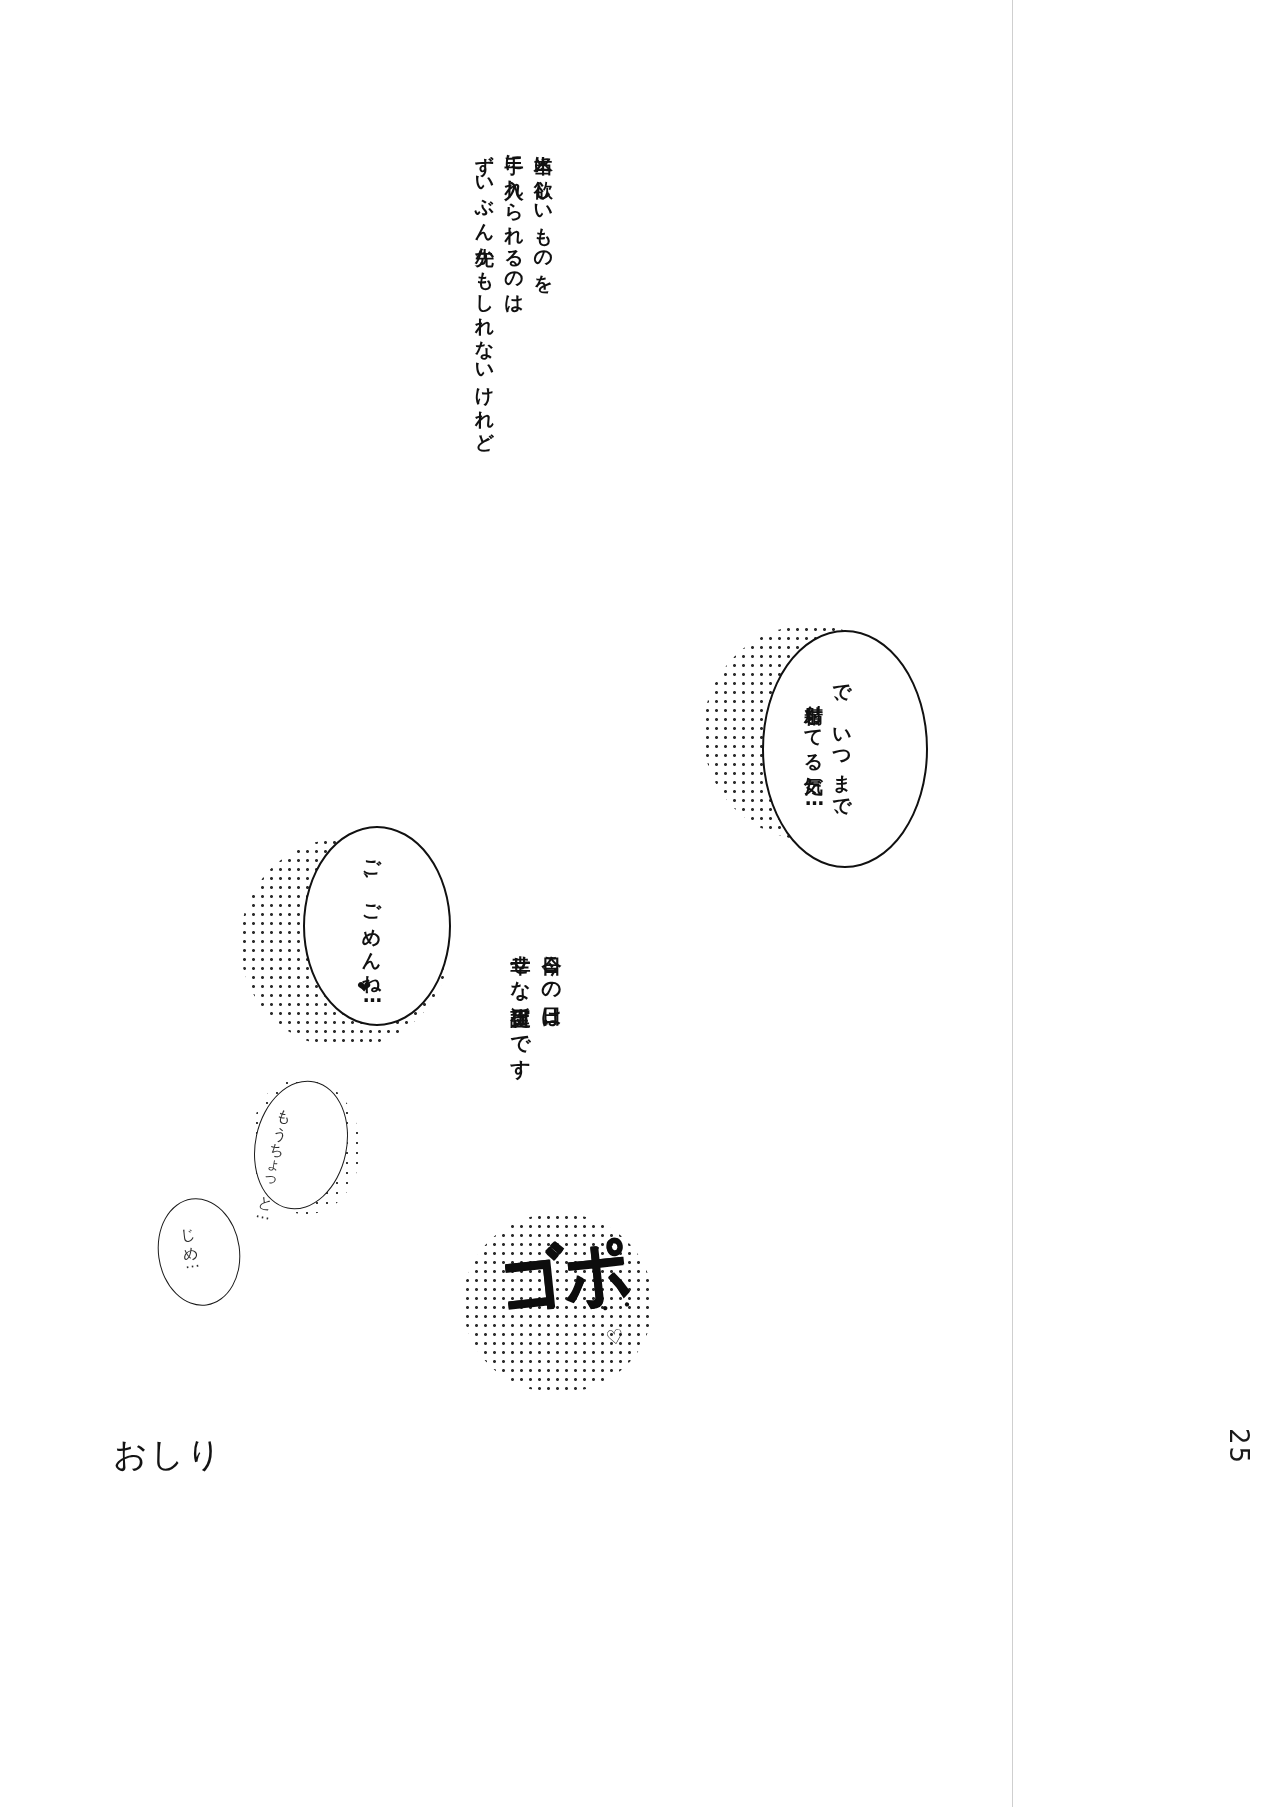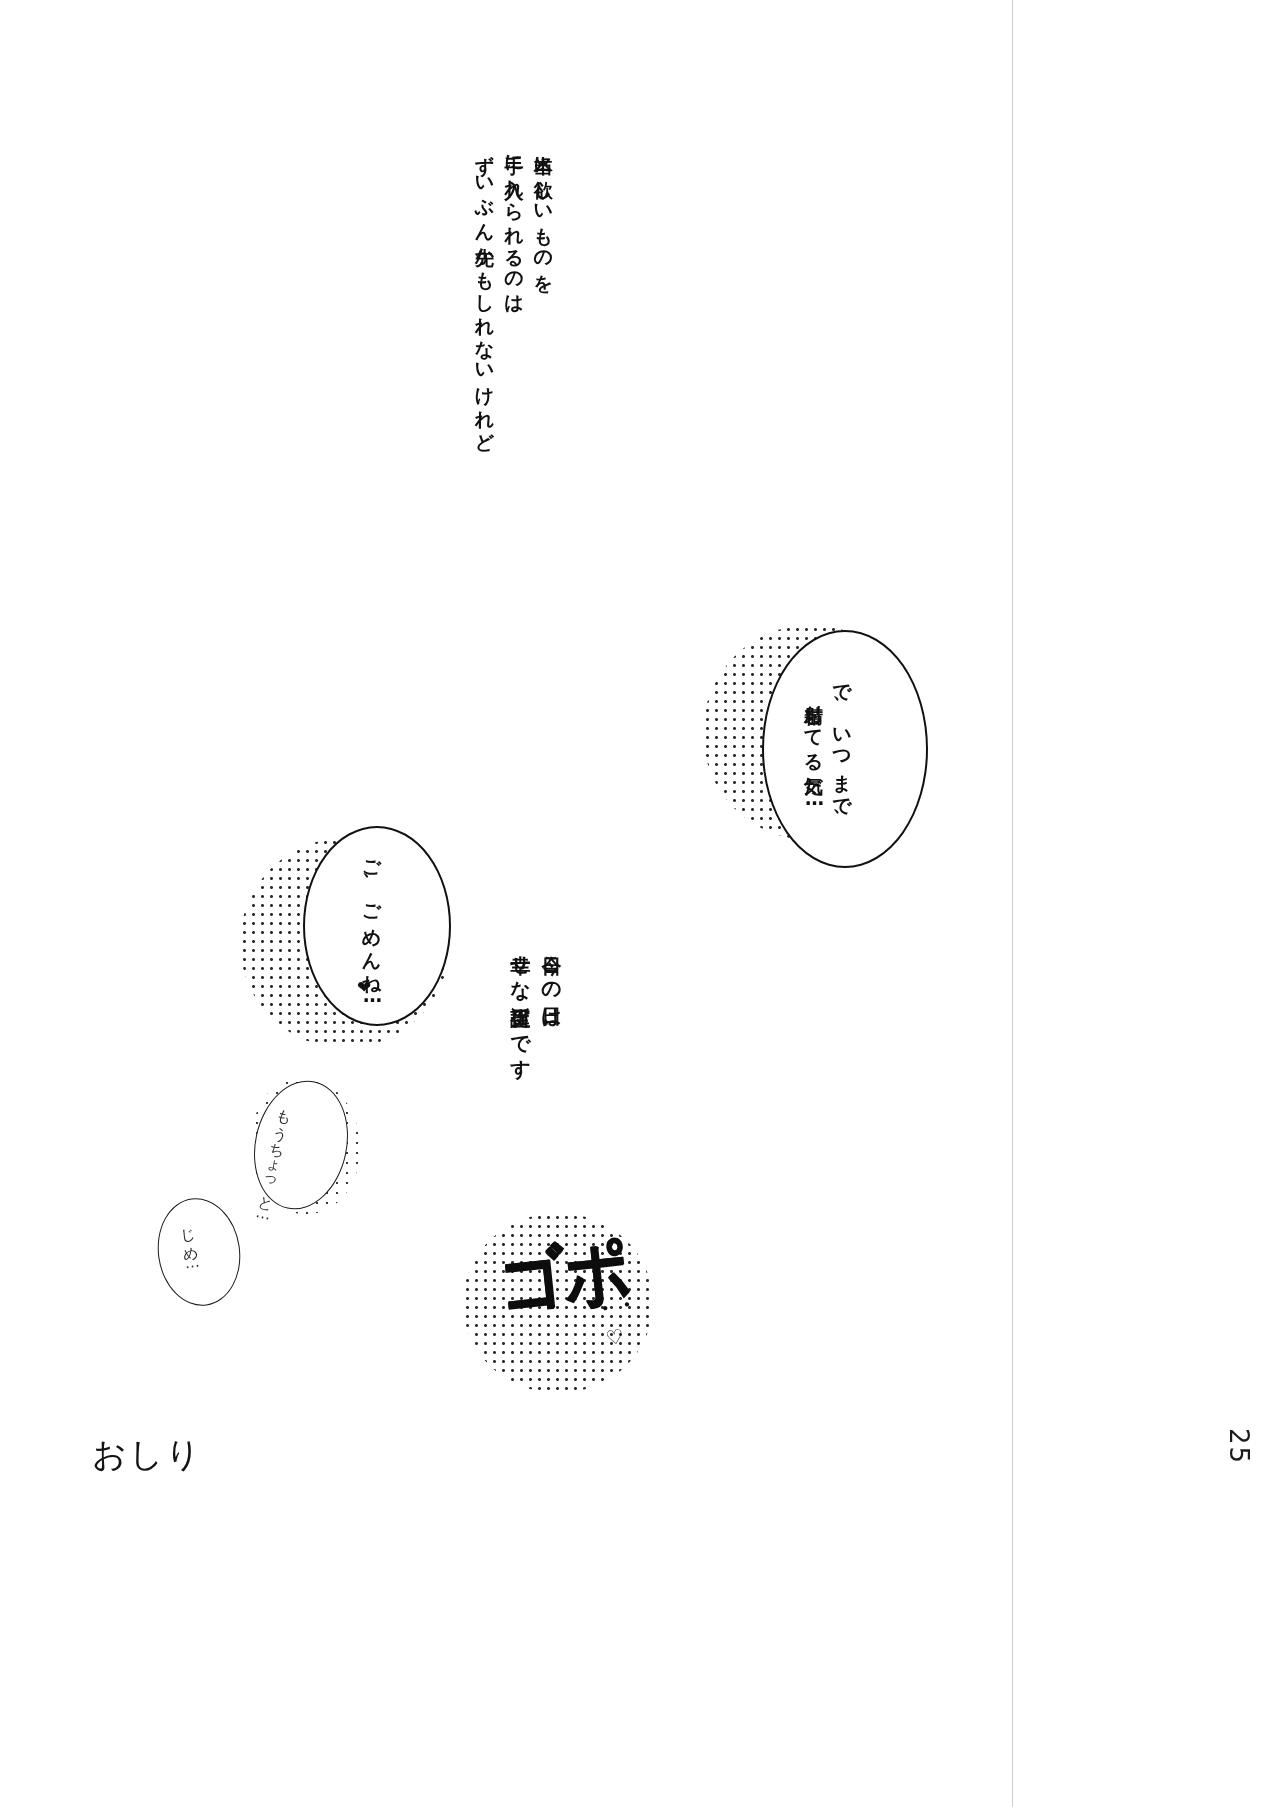--- a/index.html
+++ b/index.html
@@ -167,17 +167,17 @@
   <div class="scribble-text" style="left:268px; top:1098px; height:92px; transform:rotate(12deg);">もうちょっと…</div>
 
   <div class="scribble" style="left:158px; top:1198px; width:82px; height:108px; transform:rotate(-8deg);"></div>
   <div class="scribble-text" style="left:180px; top:1218px; height:62px; transform:rotate(-8deg);">じめ…</div>
 
   <div class="tone" style="left:463px; top:1213px; width:190px; height:180px;"></div>
   <div class="sfx" style="left:498px; top:1232px;">ゴポ</div>
   <div class="sfx-small" style="left:594px; top:1292px;">・・</div>
   <div class="sfx-small" style="left:606px; top:1325px; font-size:20px;">♡</div>
 
-  <div class="credit" style="left:92px; top:1432px;">おしり</div>
+  <div class="credit" style="left:113px; top:1432px;">おしり</div>
 
   <div class="page-number" style="left:1224px; top:1428px; height:50px;">25</div>
 
 </div>
 
 </body></html>

